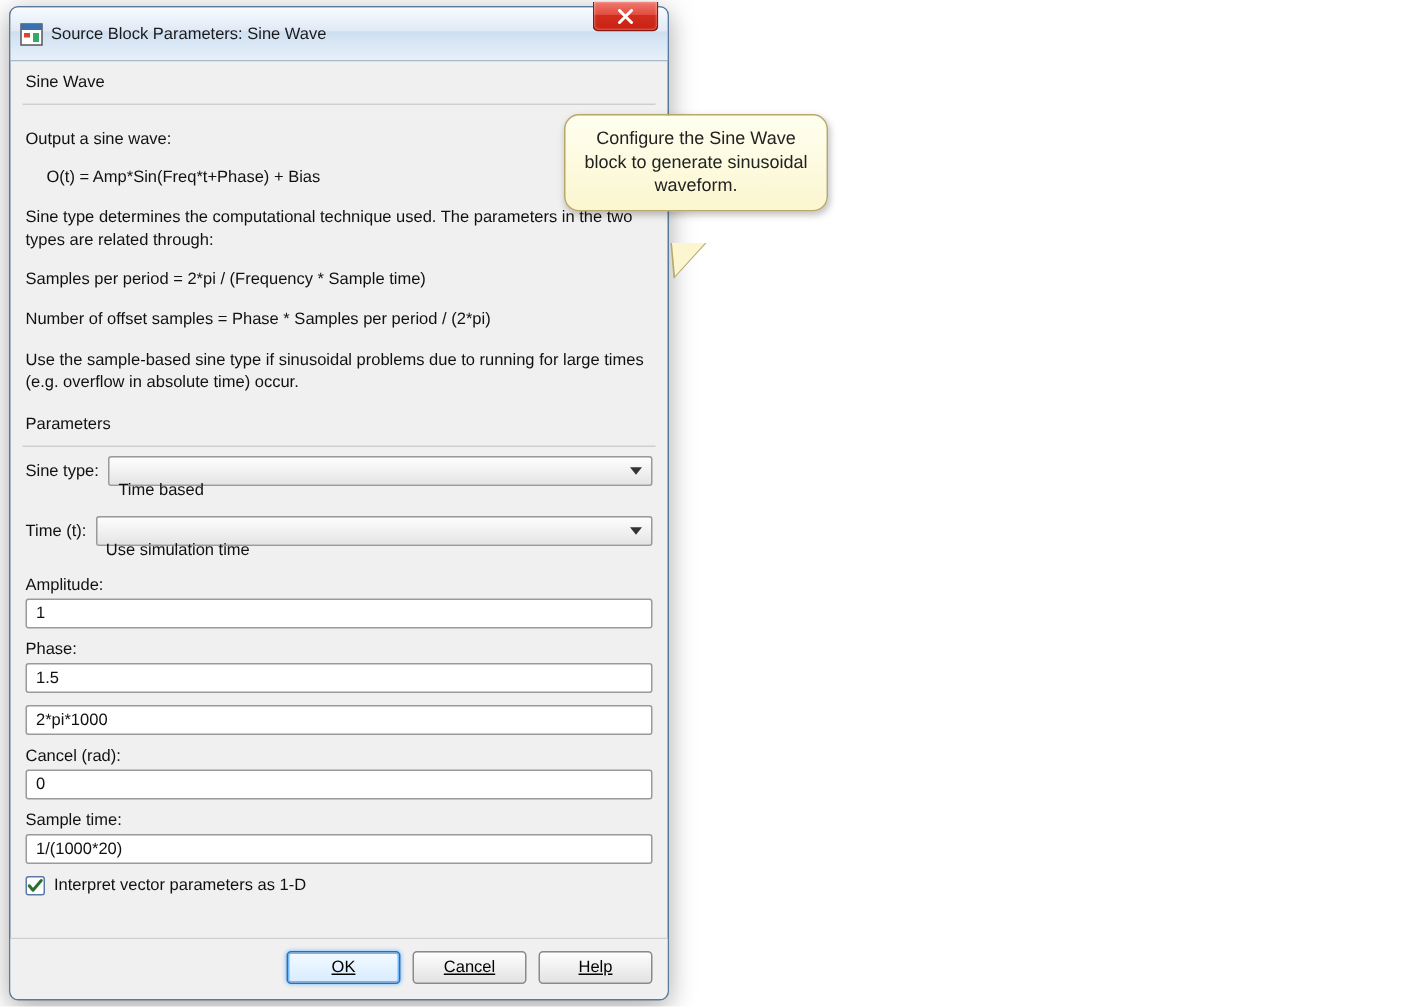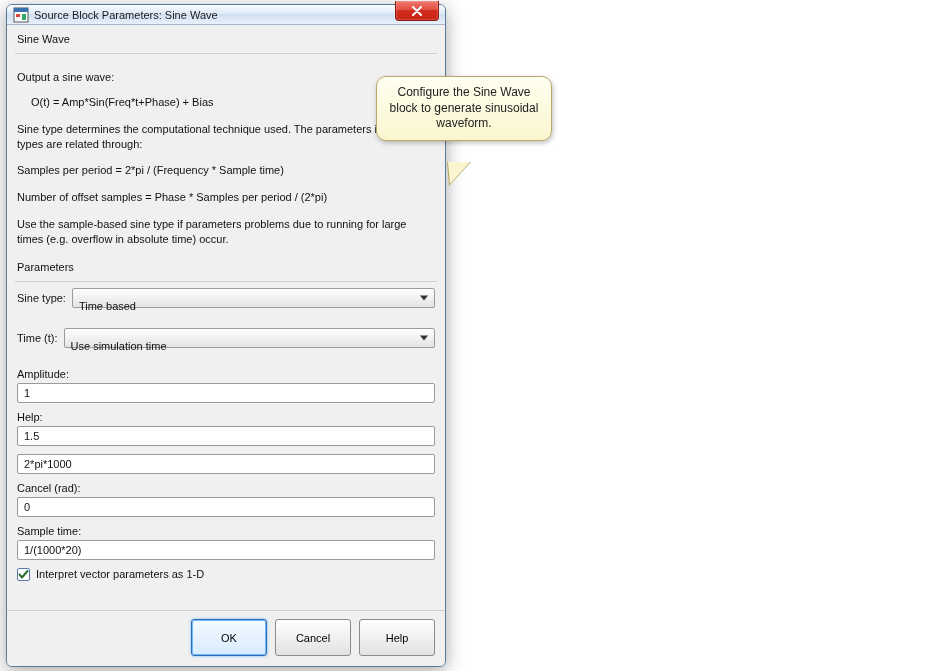--- a/index.html
+++ b/index.html
@@ -21,21 +21,21 @@
     height: 663px;
     background: #f0f0f0;
     border: 1px solid #5a7a9a;
     border-radius: 6px;
     box-shadow: 0 4px 18px rgba(0,0,0,0.35);
     display: flex;
     flex-direction: column;
     overflow: visible;
   }
   .titlebar {
-    height: 20px;
+    height: 36px;
     background: linear-gradient(to bottom, #f8fbff 0%, #dfe9f6 45%, #cfdff0 46%, #e7f0fb 100%);
     border-bottom: 1px solid #a8b8c8;
     display: flex;
     align-items: center;
     padding: 0 0 0 6px;
     border-radius: 5px 5px 0 0;
     position: relative;
   }
   .titlebar .icon {
     width: 16px; height: 16px; margin-right: 5px;
@@ -73,21 +73,21 @@
   .row { display:flex; align-items:center; margin: 4px 0 20px 0; gap:6px; }
   .row-label { white-space: nowrap; }
   .select {
     flex:1;
     height:20px;
     background: linear-gradient(to bottom,#fefefe,#e4e4e4);
     border:1px solid #9a9a9a;
     border-radius:2px;
     padding: 16px 18px 0 6px;
     position:relative;
-    display:flex;align-items:center;
+    display:flex;align-items:flex-start;
     cursor:default;
   }
   .select::after{
     content:"";
     position:absolute; right:6px; top:50%;
     width:0;height:0;
     border-left:4px solid transparent;
     border-right:4px solid transparent;
     border-top:5px solid #333;
     transform:translateY(-50%);
@@ -119,27 +119,28 @@
     border-top:1px solid #cfcfcf;
     padding: 8px 10px 10px 10px;
     display:flex;
     justify-content:flex-end;
     gap:8px;
     background:#f0f0f0;
     border-radius:0 0 5px 5px;
   }
   .btn {
     min-width:76px;
-    height:37px;
+    height:22px;
     background: linear-gradient(to bottom,#fefefe,#e2e2e2);
     border:1px solid #8a8a8a;
     border-radius:3px;
     display:flex;align-items:center;justify-content:center;
     cursor:default;
     font: inherit;
+    text-decoration: underline;
   }
   .btn.default {
     border:1px solid #2f6fb0;
     box-shadow: 0 0 0 1px #6fb8ff inset, 0 0 3px #6fb8ff;
     background: linear-gradient(to bottom,#f4faff,#d7ecff);
   }
   
   .tooltip {
     position:absolute;
     left: 376px;
@@ -205,21 +206,21 @@
 
     <div class="section-title">Sine Wave</div>
     <hr class="sep">
 
     <div class="desc-block">
       <div class="desc-line">Output a sine wave:</div>
       <div class="desc-line indent" style="margin:6px 0 8px 0;">O(t) = Amp*Sin(Freq*t+Phase) + Bias</div>
       <div class="desc-line">Sine type determines the computational technique used. The parameters in the two types are related through:</div>
       <div class="desc-line" style="margin-top:8px;">Samples per period = 2*pi / (Frequency * Sample time)</div>
       <div class="desc-line" style="margin-top:8px;">Number of offset samples = Phase * Samples per period / (2*pi)</div>
-      <div class="desc-line" style="margin-top:8px;">Use the sample-based sine type if parameters problems due to running for large times (e.g. overflow in absolute time) occur.</div>
+      <div class="desc-line" style="margin-top:8px;">Use the sample-based sine type if sinusoidal problems due to running for large times (e.g. overflow in absolute time) occur.</div>
     </div>
 
     <div class="section-title" style="margin-top:4px;">Parameters</div>
     <hr class="sep">
 
     <div class="row">
       <span class="row-label">Sine type:</span>
       <div class="select">
         <span>Time based</span>
       </div>
@@ -231,21 +232,21 @@
         <span>Use simulation time</span>
       </div>
     </div>
 
     <div class="field-block">
       <div class="field-label">Amplitude:</div>
       <input class="text-input" value="1" style="">
     </div>
 
     <div class="field-block">
-      <div class="field-label">Help:</div>
+      <div class="field-label">Phase:</div>
       <input class="text-input" value="1.5" style="">
     </div>
 
     <div class="field-block">
       <input class="text-input" value="2*pi*1000" style="">
     </div>
 
     <div class="field-block">
       <div class="field-label">Cancel (rad):</div>
       <input class="text-input" value="0" style="">

